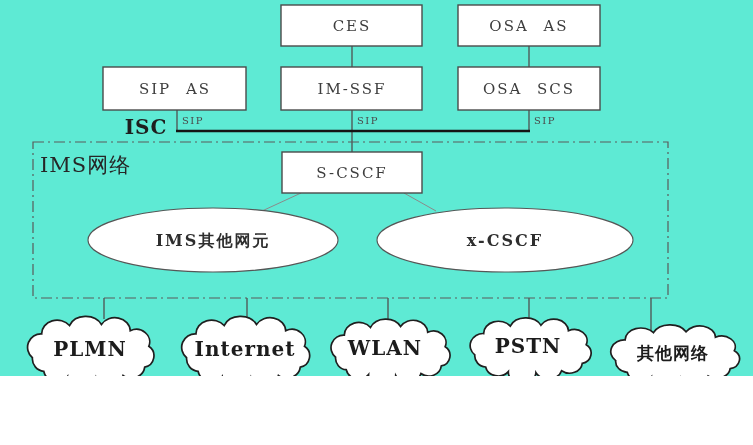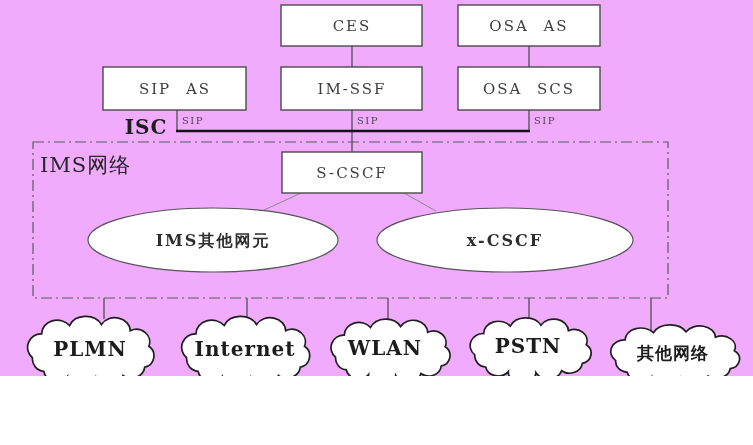--- a/index.html
+++ b/index.html
@@ -1,16 +1,16 @@
 <!DOCTYPE html>
 <html><head>
 <meta charset="utf-8">
 <style>
   html,body{margin:0;padding:0;background:#ffffff;}
-  .stage{position:relative;width:753px;height:376px;background:#f0abfc;overflow:hidden;
+  .stage{position:relative;width:753px;height:376px;background:#5eead4;overflow:hidden;
          font-family:"DejaVu Serif","Liberation Serif",serif;}
   svg{display:block;}
 
   .node-box{fill:#ffffff;stroke:#4a4a4a;stroke-width:1.4px;}
   .region-border{fill:none;stroke:#5a5a5a;stroke-width:1.2px;stroke-dasharray:11 4 2 4;}
   .net-ellipse{fill:#ffffff;stroke:#565656;stroke-width:1.1px;}
   .user-ellipse{fill:#ffffff;stroke:#6a6a6a;stroke-width:1.1px;}
   .cloud{fill:#ffffff;stroke:#1f1f1f;stroke-width:1.7px;}
   .edge-med{stroke:#4f4f4f;stroke-width:1.3px;}
   .edge-bus{stroke:#141414;stroke-width:2.4px;}

